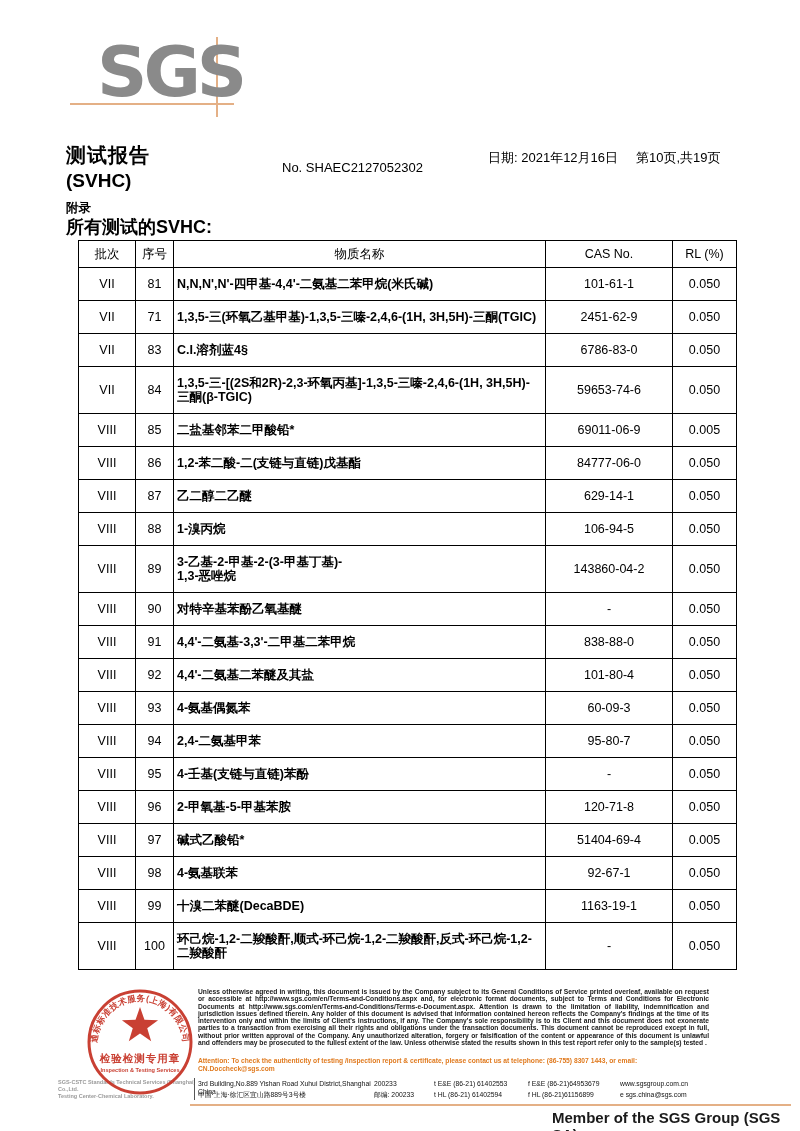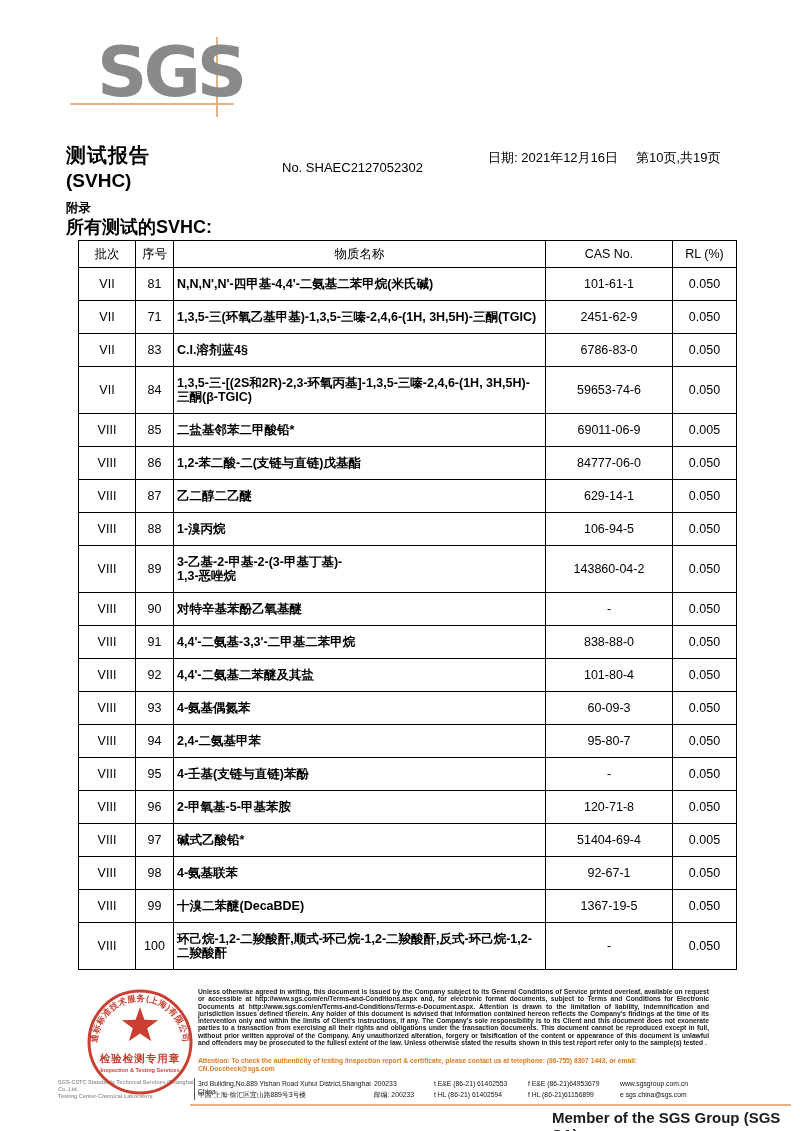--- a/index.html
+++ b/index.html
@@ -218,21 +218,21 @@
           <td class="c-batch">VIII</td>
           <td class="c-no">98</td>
           <td class="c-name">4-氨基联苯</td>
           <td class="c-cas">92-67-1</td>
           <td class="c-rl">0.050</td>
         </tr>
         <tr>
           <td class="c-batch">VIII</td>
           <td class="c-no">99</td>
           <td class="c-name">十溴二苯醚(DecaBDE)</td>
-          <td class="c-cas">1367-19-5</td>
+          <td class="c-cas">1163-19-1</td>
           <td class="c-rl">0.050</td>
         </tr>
         <tr>
           <td class="c-batch">VIII</td>
           <td class="c-no">100</td>
           <td class="c-name">环己烷-1,2-二羧酸酐,顺式-环己烷-1,2-二羧酸酐,反式-环己烷-1,2-二羧酸酐</td>
           <td class="c-cas">-</td>
           <td class="c-rl">0.050</td>
         </tr>
       </tbody>

